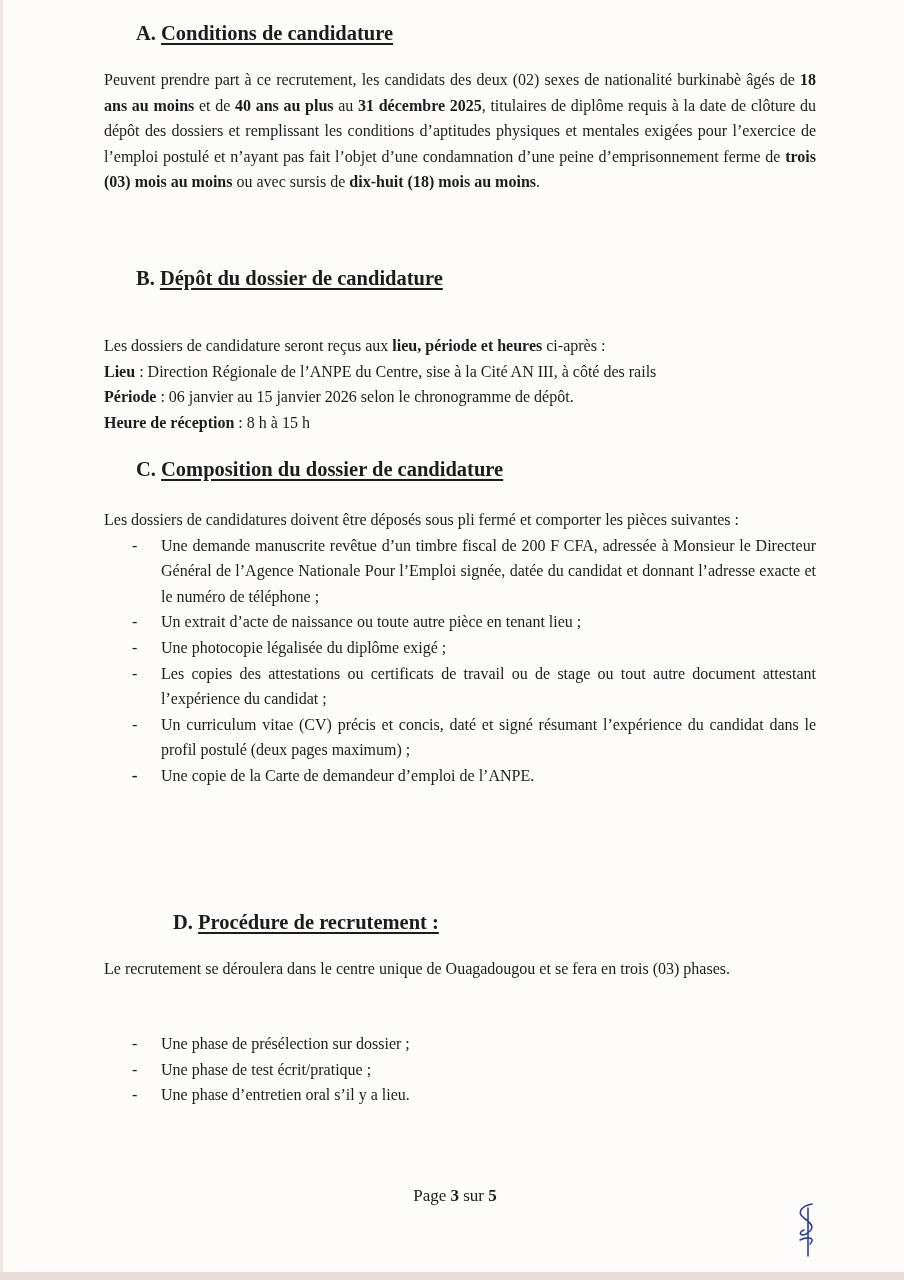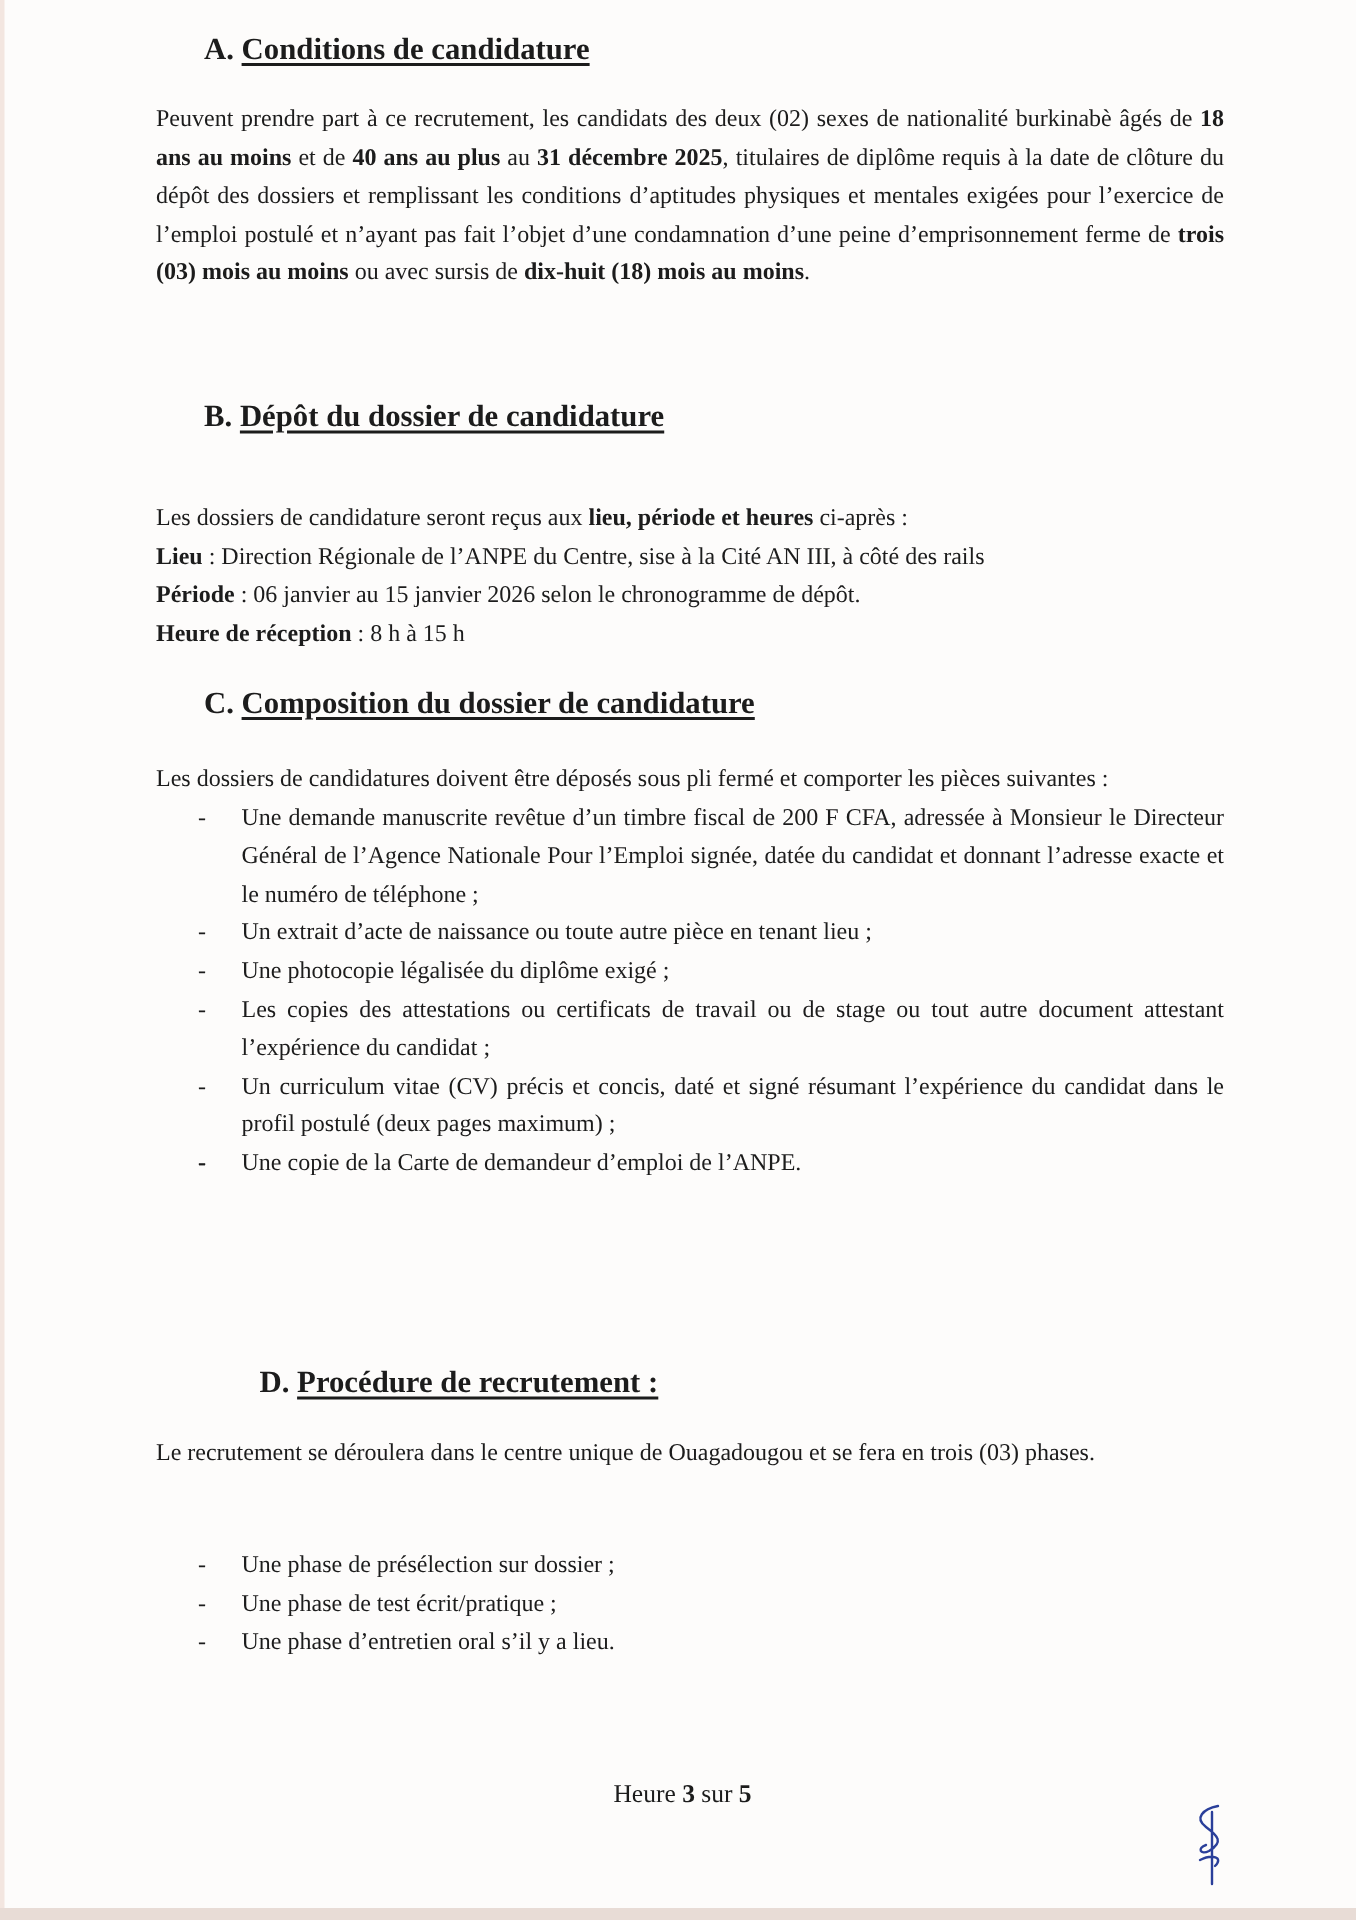--- a/index.html
+++ b/index.html
@@ -82,19 +82,19 @@
     <u>Procédure de recrutement :</u>
   </div>
   <div class="blk just" style="top:956px;">Le recrutement se déroulera dans le centre unique de Ouagadougou et se fera en trois (03) phases.</div>
   <div class="blk" style="top:1031px;">
     <div class="li"><span class="dash">-</span><span>Une phase de présélection sur dossier ;</span></div>
     <div class="li"><span class="dash">-</span><span>Une phase de test écrit/pratique ;</span></div>
     <div class="li"><span class="dash">-</span><span>Une phase d’entretien oral s’il y a lieu.</span></div>
   </div>
 
   <div class="footer">
-    <span>Heure </span><b>3</b><span> sur </span><b>5</b>
+    <span>Page </span><b>3</b><span> sur </span><b>5</b>
   </div>
 
   <svg class="sig" viewBox="0 0 40 60">
     <path d="M24 4 C14 6, 8 12, 16 18 C24 24, 28 28, 18 34 C12 37, 10 32, 16 30 M20 8 L20 56 M12 40 C20 36, 28 38, 22 44" fill="none" stroke="#2a3f9a" stroke-width="1.6" stroke-linecap="round"></path>
   </svg>
 </div>
 
 </body></html>

